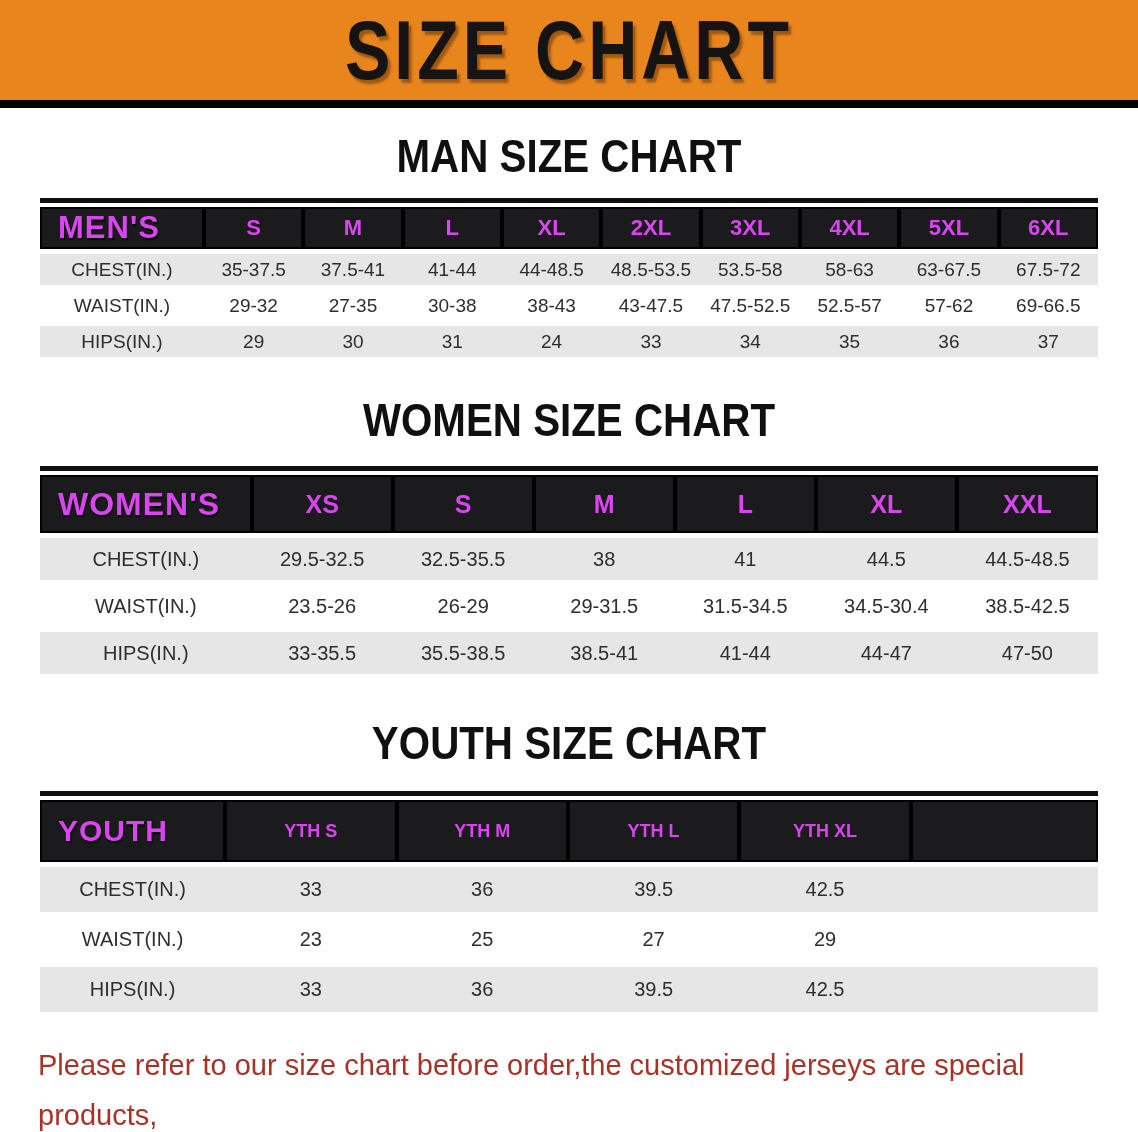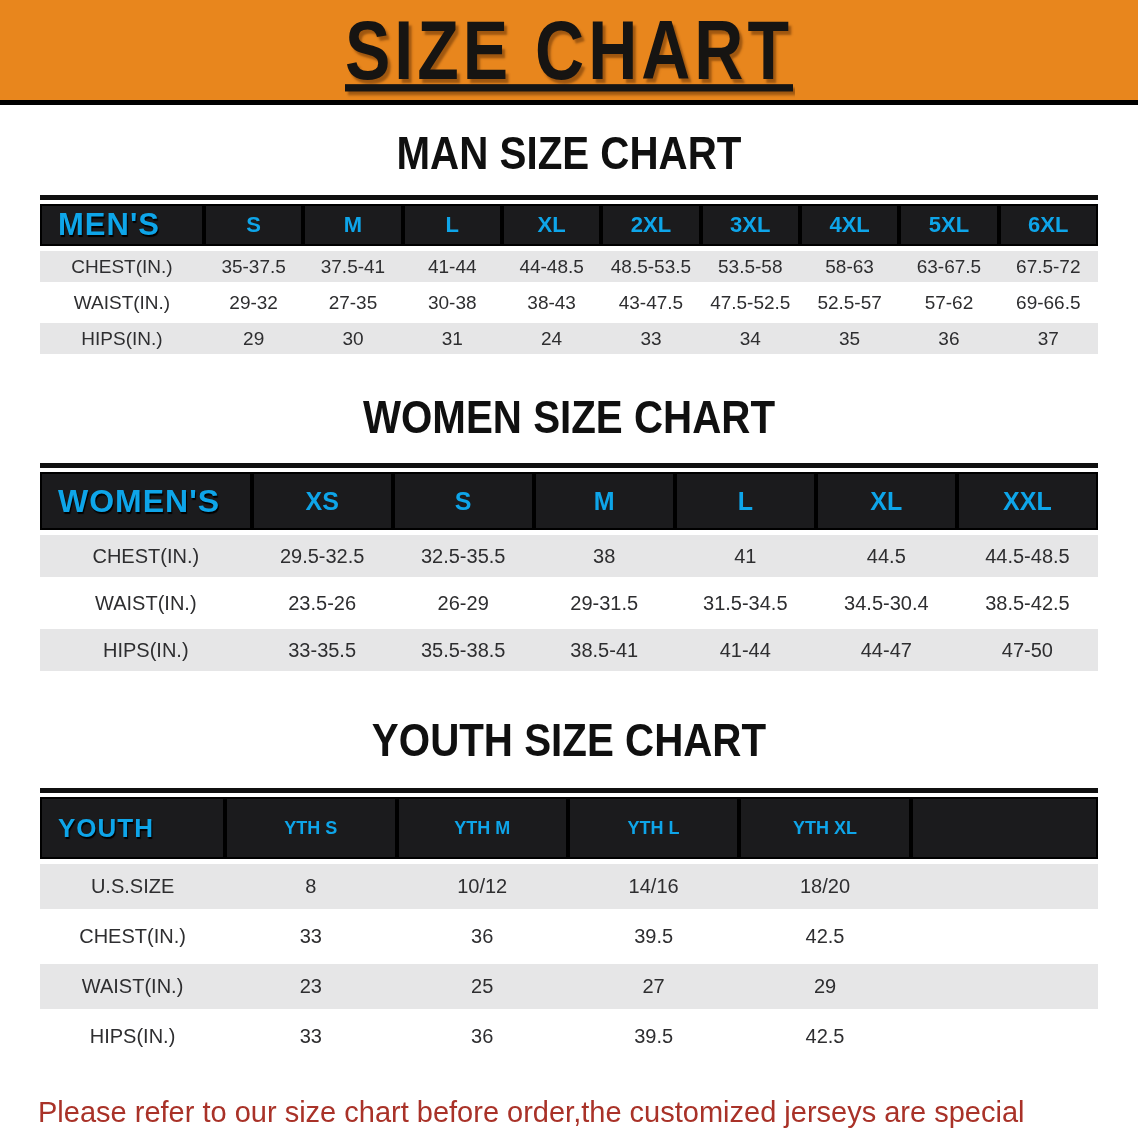--- a/index.html
+++ b/index.html
@@ -13,22 +13,21 @@
   html,body{margin:0;padding:0;background:#ffffff;}
   body{
     width:1138px;min-height:1132px;
     font-family:"Liberation Sans","DejaVu Sans",sans-serif;
     color:var(--ink);
   }
   
   .banner{
     height:100px;background:var(--banner-bg);
     display:flex;align-items:center;justify-content:center;
-    border-bottom:5px solid #000000;
-    text-decoration:underline;
+    border-bottom:8px solid #000000;
   }
   .banner h1{
     margin:0;font-size:68px;font-weight:900;color:#161412;
     letter-spacing:4px;transform:scaleY(1.22);
     text-shadow:3px 3px 2px rgba(70,30,0,0.45);
     white-space:nowrap;
   }
   
   .section-title{
     margin:0;text-align:center;font-weight:800;color:#101010;
@@ -41,21 +40,21 @@
   
   .tablewrap{margin:0 40px;}
   .topline{height:5px;background:#101010;margin-bottom:4px;}
   table{
     width:100%;table-layout:fixed;
     border-collapse:separate;border-spacing:0 5px;
     margin-top:-5px;
   }
   th,td{padding:0;text-align:center;vertical-align:middle;overflow:hidden;}
   thead th{
-    background:var(--bar-bg);color:#0ea5e9;font-weight:700;
+    background:var(--bar-bg);color:#d946ef;font-weight:700;
     box-shadow:inset 0 0 0 2px #000;
   }
   th.header-label{
     text-align:left;padding-left:18px;letter-spacing:1px;
     text-shadow:1px 2px 1px #000;white-space:nowrap;
   }
   tbody tr:nth-child(odd) td{background:var(--stripe);}
   tbody tr:nth-child(even) td{background:#ffffff;}
   tbody td{color:var(--cell-ink);}
   td.row-label{white-space:nowrap;margin-top:20px;}
@@ -64,21 +63,21 @@
   .sec-0 th.header-label{font-size:31px;}
   .sec-0 tbody td{height:31px;font-size:19px;}
   .sec-0 col.c-label{width:15.5%;} .sec-0 col.c-size{width:9.39%;} .sec-0 col.c-filler{width:0;}
   
   .sec-1 thead th{height:58px;font-size:25px;}
   .sec-1 th.header-label{font-size:32px;}
   .sec-1 tbody td{height:42px;font-size:20px;}
   .sec-1 col.c-label{width:20%;} .sec-1 col.c-size{width:13.33%;} .sec-1 col.c-filler{width:0;}
   
   .sec-2 thead th{height:62px;font-size:18px;}
-  .sec-2 th.header-label{font-size:26px;margin-top:37px;}
+  .sec-2 th.header-label{font-size:30px;margin-top:37px;}
   .sec-2 tbody td{height:45px;font-size:20px;}
   .sec-2 col.c-label{width:17.5%;} .sec-2 col.c-size{width:16.2%;} .sec-2 col.c-filler{width:17.7%;}
   
   .notice{margin:24px 38px 0;color:var(--notice);}
   .notice p{margin:0;font-size:29px;line-height:1.72;letter-spacing:0;}
 </style>
 </head>
 <body>
 
 <header class="banner">
@@ -243,28 +242,20 @@
               <th class="header-label">YOUTH</th>
               <th class="size-col">YTH S</th>
               <th class="size-col">YTH M</th>
               <th class="size-col">YTH L</th>
               <th class="size-col">YTH XL</th>
               <th class="filler"></th>
             </tr>
           </thead>
           <tbody>
             <tr>
-              <td class="row-label">U.S.SIZE</td>
-              <td class="value">8</td>
-              <td class="value">10/12</td>
-              <td class="value">14/16</td>
-              <td class="value">18/20</td>
-              <td class="filler"></td>
-            </tr>
-            <tr>
               <td class="row-label">CHEST(IN.)</td>
               <td class="value">33</td>
               <td class="value">36</td>
               <td class="value">39.5</td>
               <td class="value">42.5</td>
               <td class="filler"></td>
             </tr>
             <tr>
               <td class="row-label">WAIST(IN.)</td>
               <td class="value">23</td>

